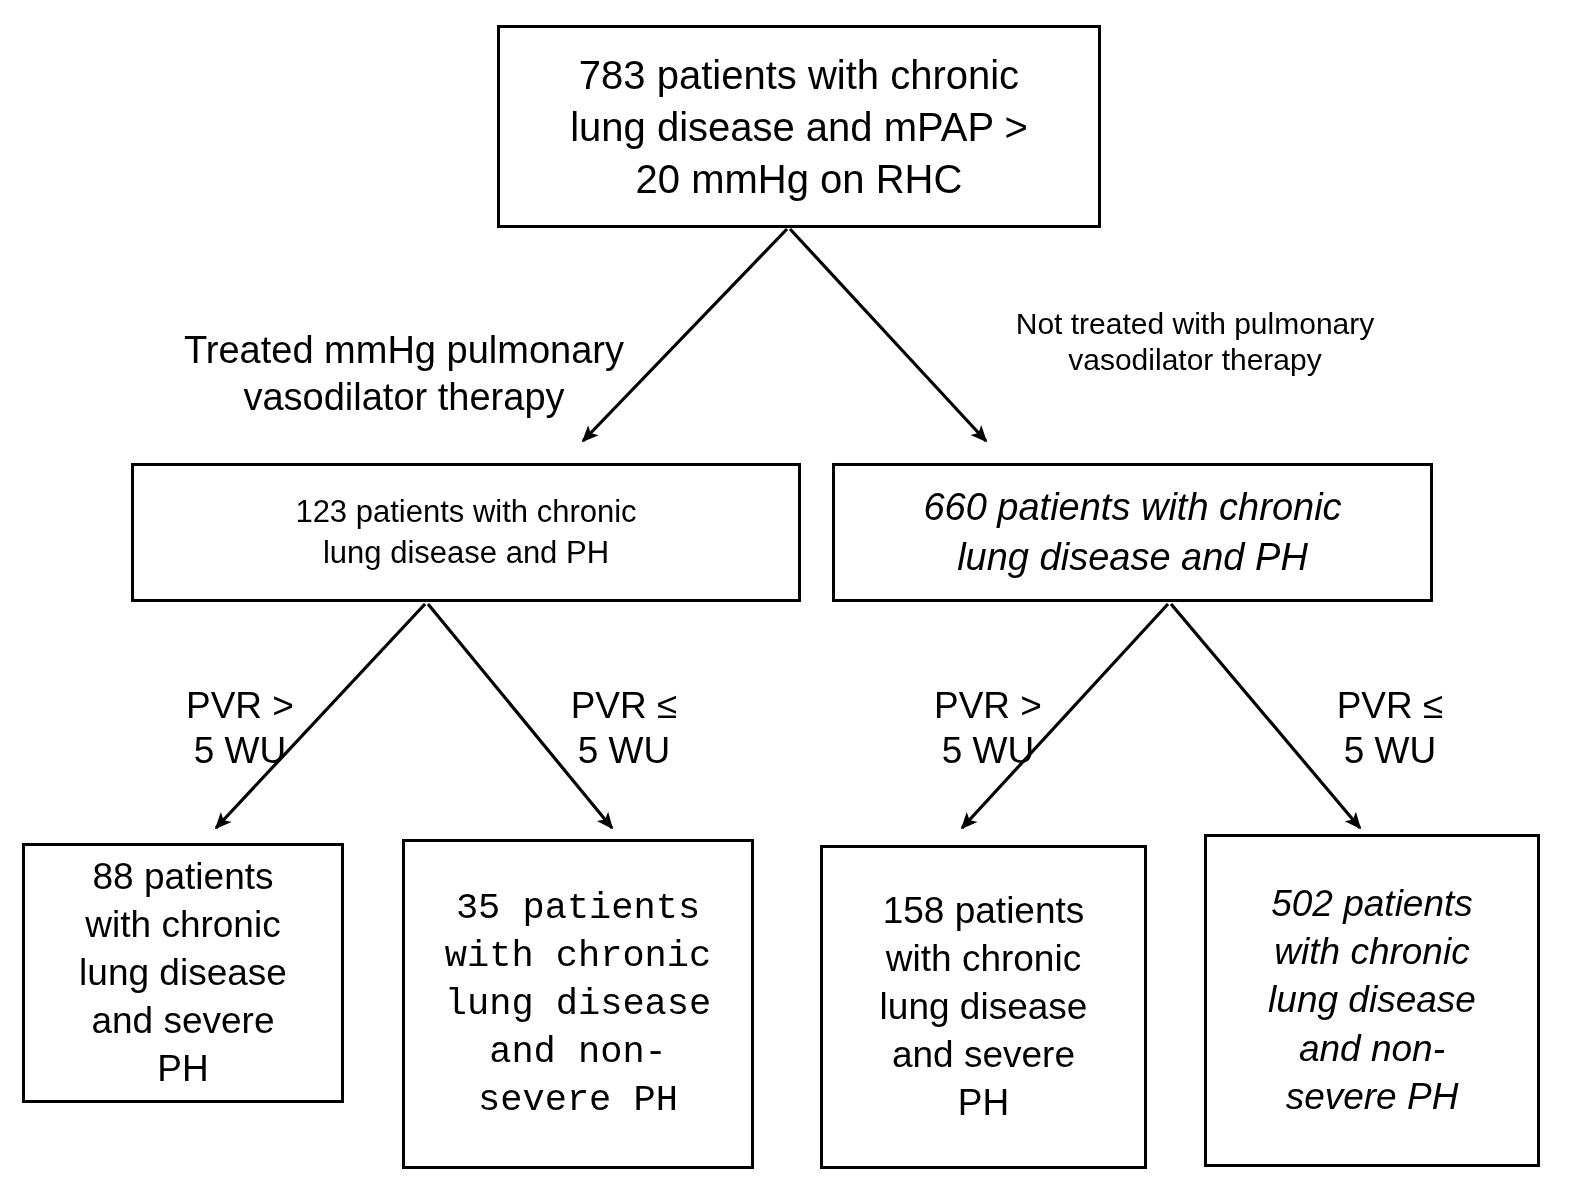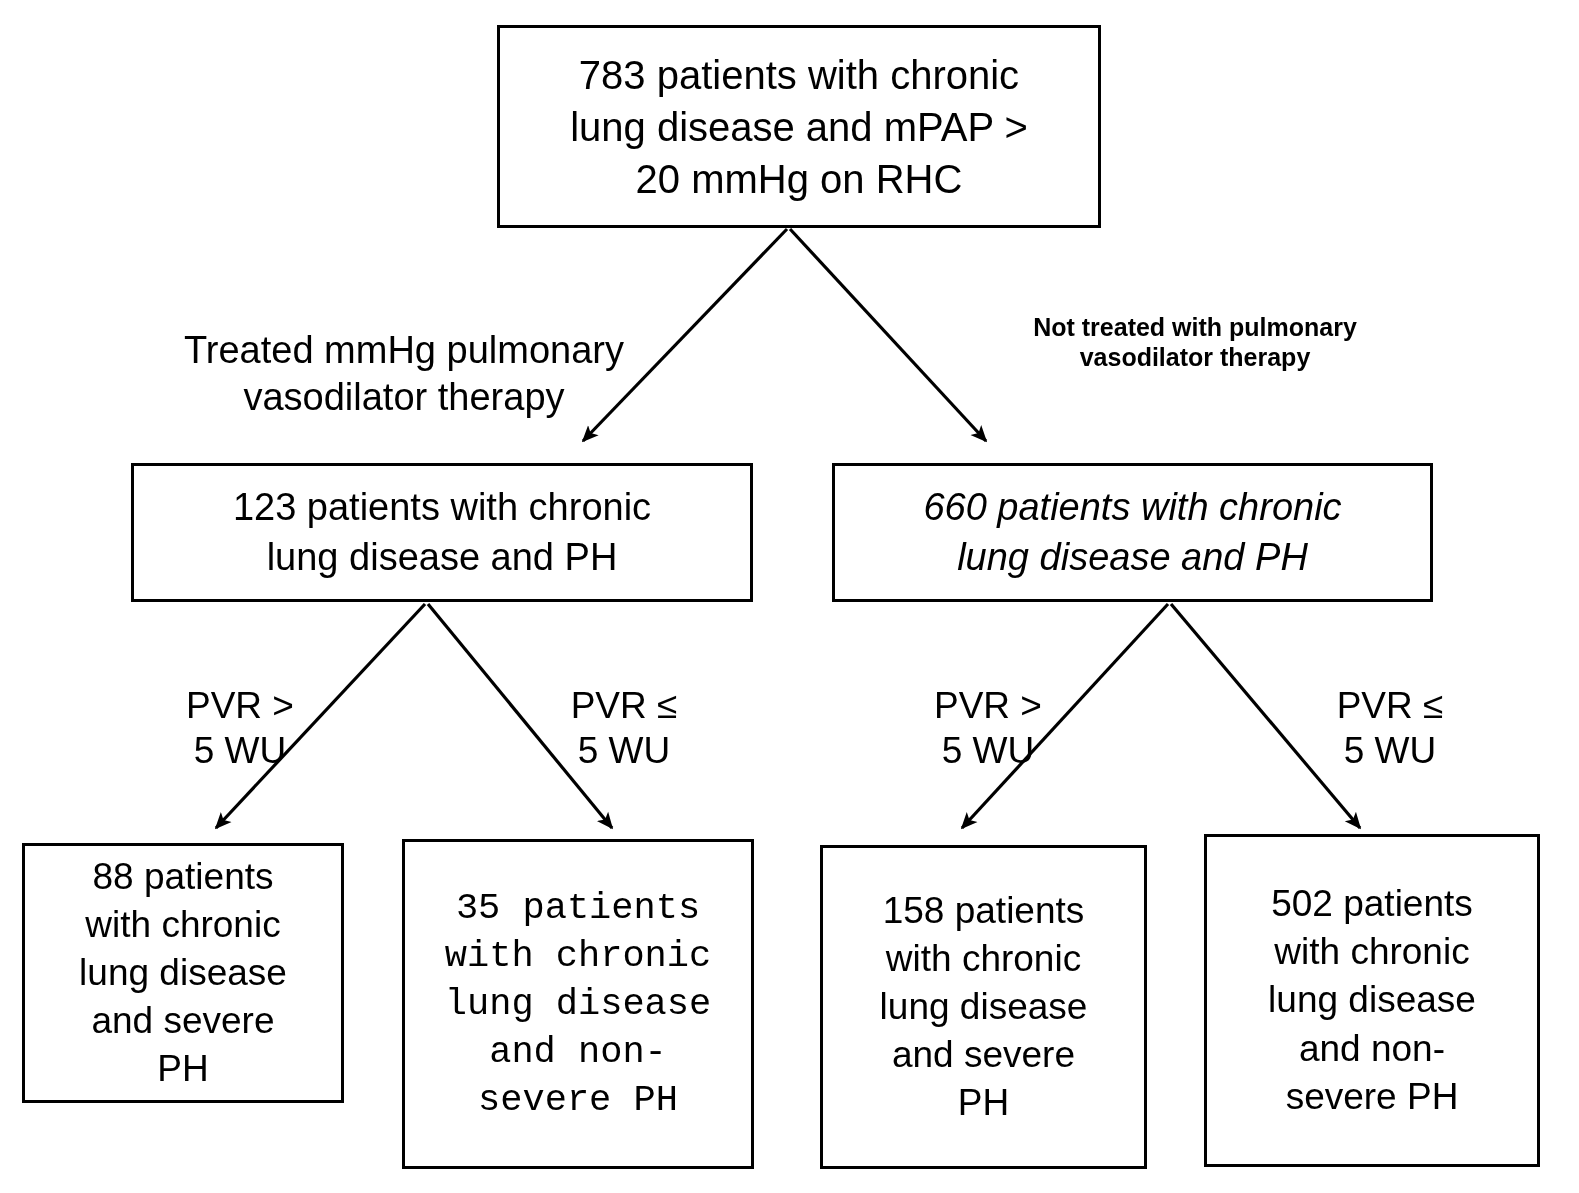--- a/index.html
+++ b/index.html
@@ -52,38 +52,38 @@
   }
 
   
   #node-root {
     left: 497px;  top: 25px;  width: 604px;  height: 203px;
     font-size: 40px;
   }
 
   
   #node-treated {
-    left: 131px;  top: 463px;  width: 622px;  height: 139px;
-    font-size: 38px;
+    left: 131px;  top: 463px;  width: 670px;  height: 139px;
+    font-size: 31px;
   }
   #node-untreated {
     left: 832px;  top: 463px;  width: 601px;  height: 139px;
     font-size: 38px;
     font-style: italic;
   }
 
   
   #node-l1 { left: 22px;   top: 843px; width: 322px; height: 260px; font-size: 37px; }
   #node-l2 { left: 402px;  top: 839px; width: 352px; height: 330px; font-size: 37px; font-family: Liberation Mono, monospace; }
   #node-l3 { left: 820px;  top: 845px; width: 327px; height: 324px; font-size: 37px; }
-  #node-l4 { left: 1204px; top: 834px; width: 336px; height: 333px; font-size: 37px; }
+  #node-l4 { left: 1204px; top: 834px; width: 336px; height: 333px; font-size: 37px; font-style: italic; }
 
   
   #lbl-treated     { left: 140px; top: 281px; width: 528px; font-size: 38px; }
-  #lbl-untreated   { left: 900px; top: 281px; width: 590px; font-size: 25px; font-weight: bold; }
+  #lbl-untreated   { left: 900px; top: 269px; width: 590px; font-size: 30px; }
   #lbl-pvr-gt-a    { left: 150px; top: 638px; width: 180px; font-size: 37px; }
   #lbl-pvr-le-a    { left: 534px; top: 638px; width: 180px; font-size: 37px; }
   #lbl-pvr-gt-b    { left: 898px; top: 638px; width: 180px; font-size: 37px; }
   #lbl-pvr-le-b    { left: 1300px;top: 638px; width: 180px; font-size: 37px; }
 </style>
 </head>
 <body>
 
 <div id="canvas">
 

